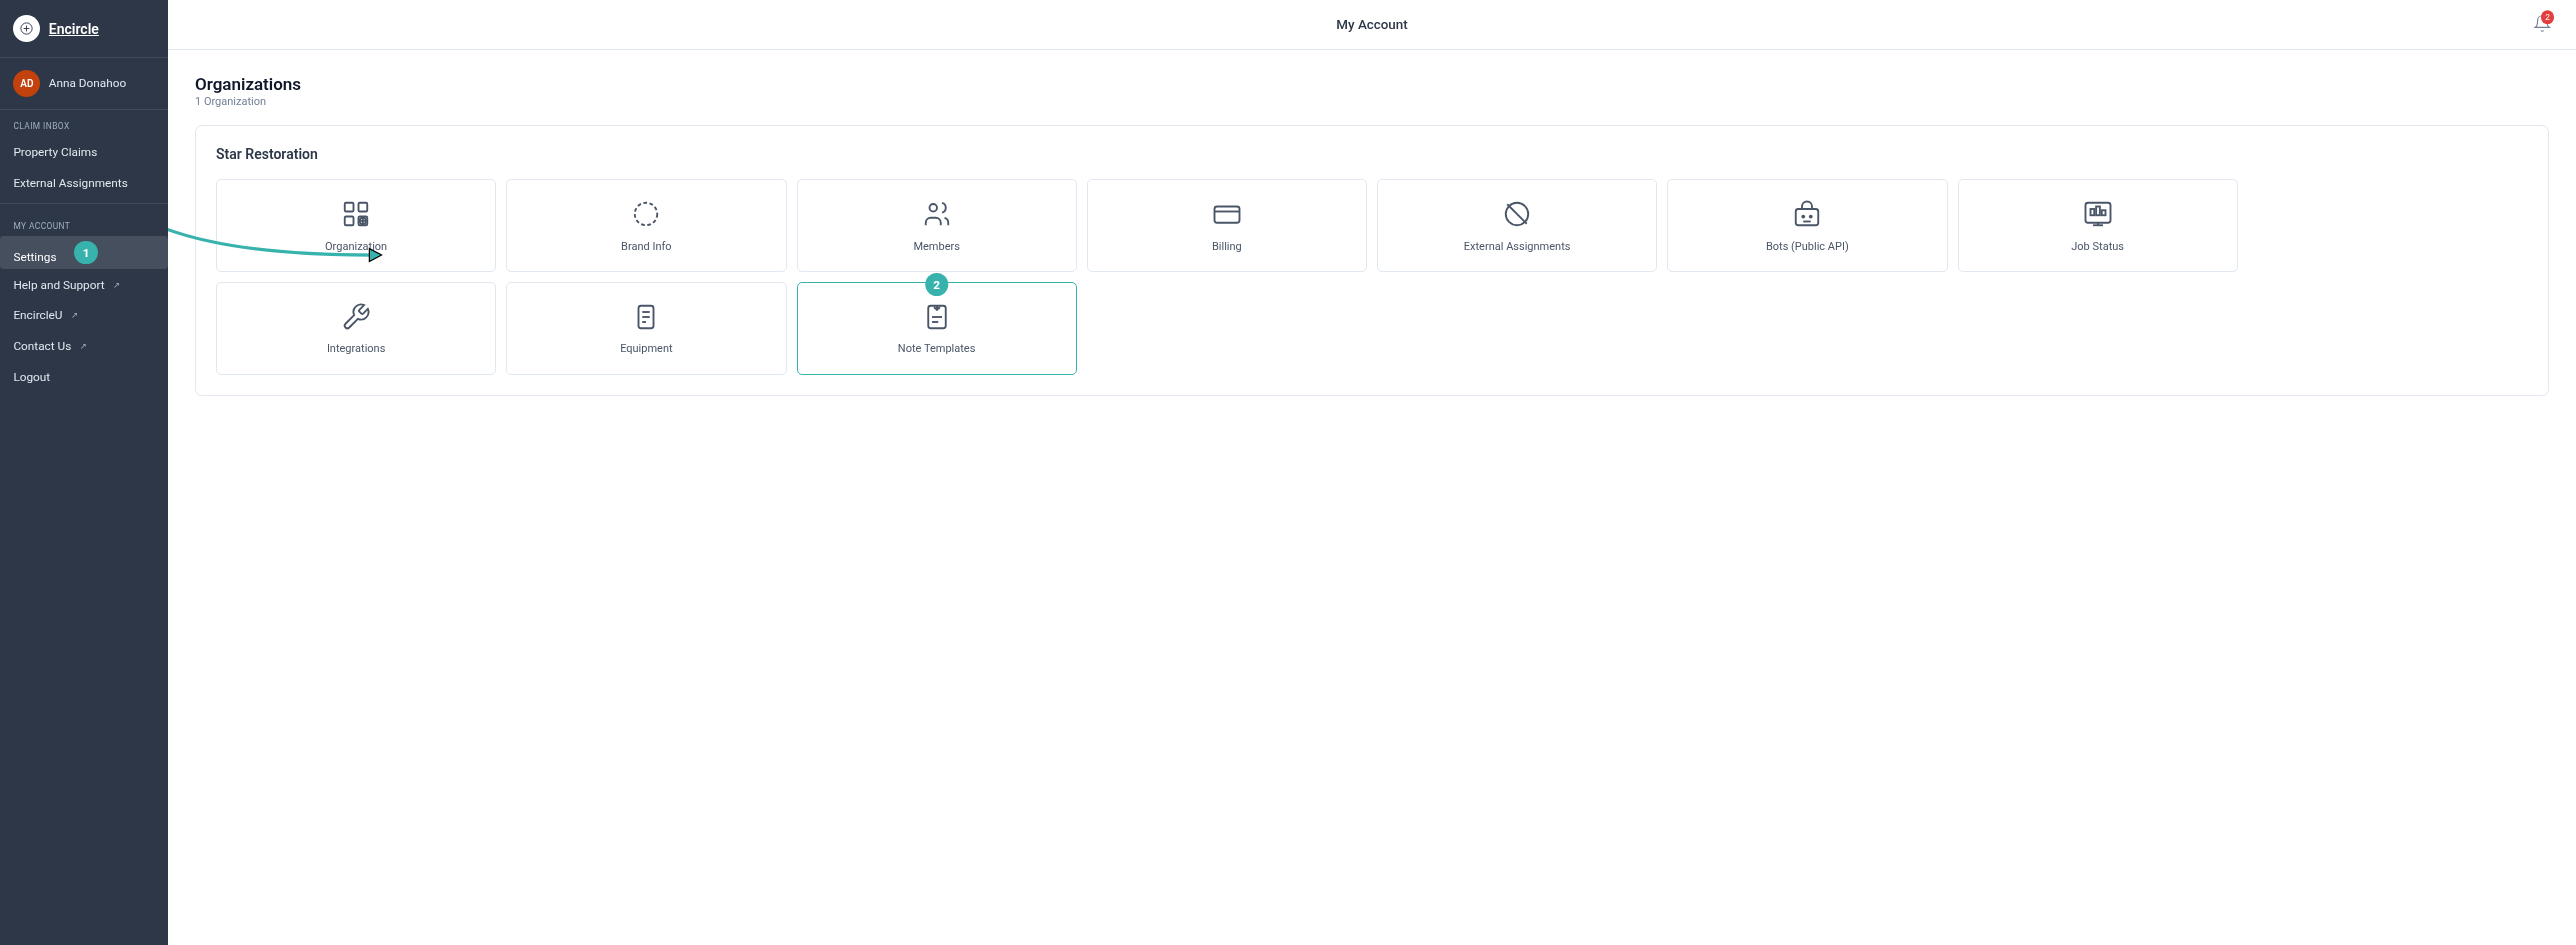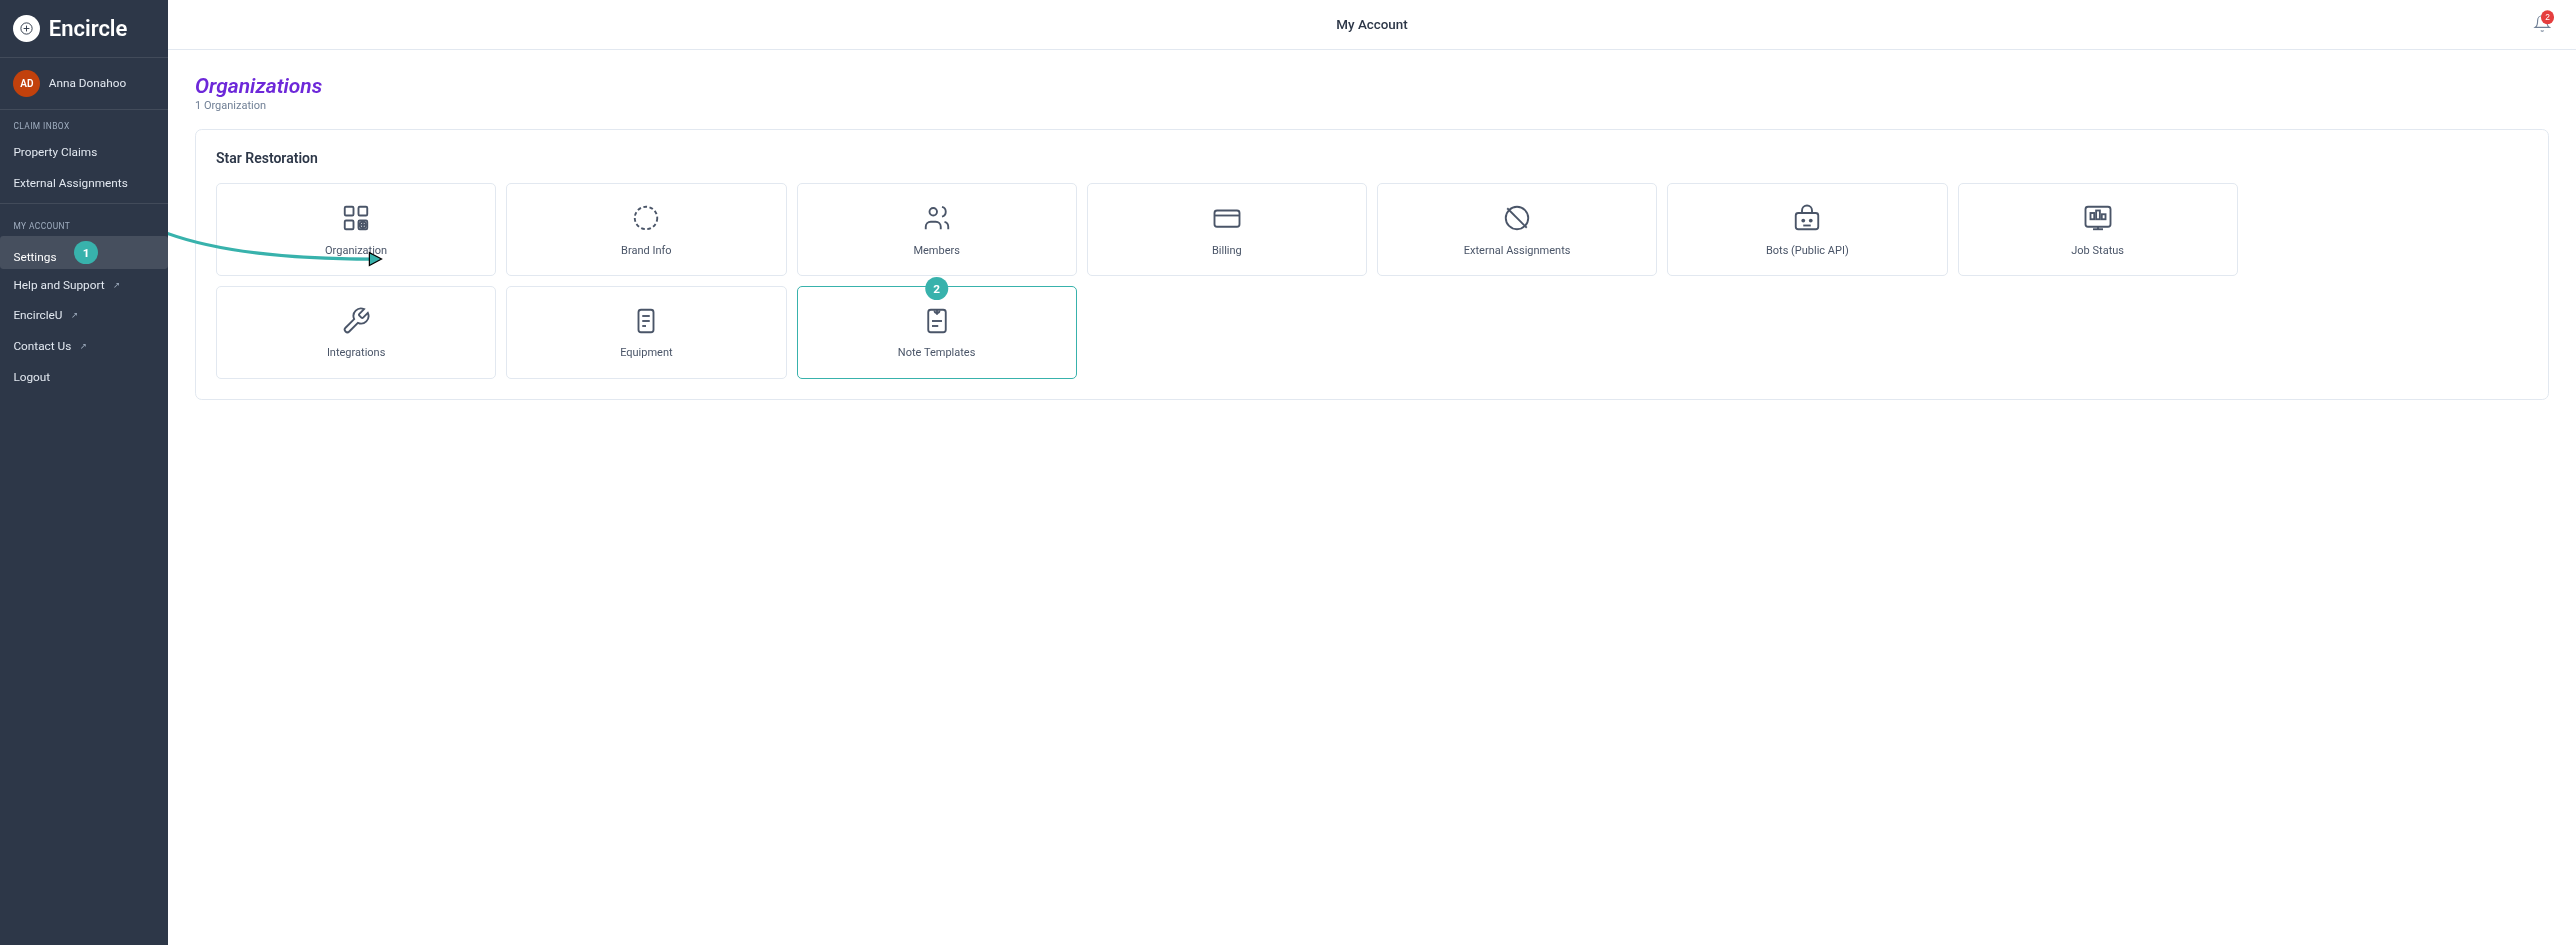--- a/index.html
+++ b/index.html
@@ -26,23 +26,24 @@
       width: 27px; height: 27px;
       background: #fff;
       border-radius: 50%;
       display: flex; align-items: center; justify-content: center;
       color: #2d3748;
       font-weight: bold;
       font-size: 11.8px;
       flex-shrink: 0;
     }
     .logo-text {
-      font-size: 22px;
+      font-size: 14px;
       font-weight: 600;
       color: #fff;
+      text-decoration: underline;
     }
     .sidebar-user {
       display: flex;
       align-items: center;
       padding: 11.8px 13.4px;
       gap: 8.4px;
       border-bottom: 0.8px solid rgba(255,255,255,0.1);
     }
     .avatar {
       width: 27px; height: 27px;
@@ -132,24 +133,23 @@
       display: flex; align-items: center; justify-content: center;
     }
 
     .content {
       flex: 1;
       overflow-y: auto;
       padding: 23.5px 27px;
       background: #fff;
     }
     .page-title {
-      font-size: 21px;
+      font-size: 17px;
       font-weight: 600;
-      color: #6d28d9;
-      font-style: italic;
+      color: #0f172a;
     }
     .page-subtitle {
       font-size: 11px;
       color: #718096;
       margin-top: 1.7px;
     }
     .org-card {
       margin-top: 17px;
       border: 0.8px solid #e2e8f0;
       border-radius: 6.7px;

